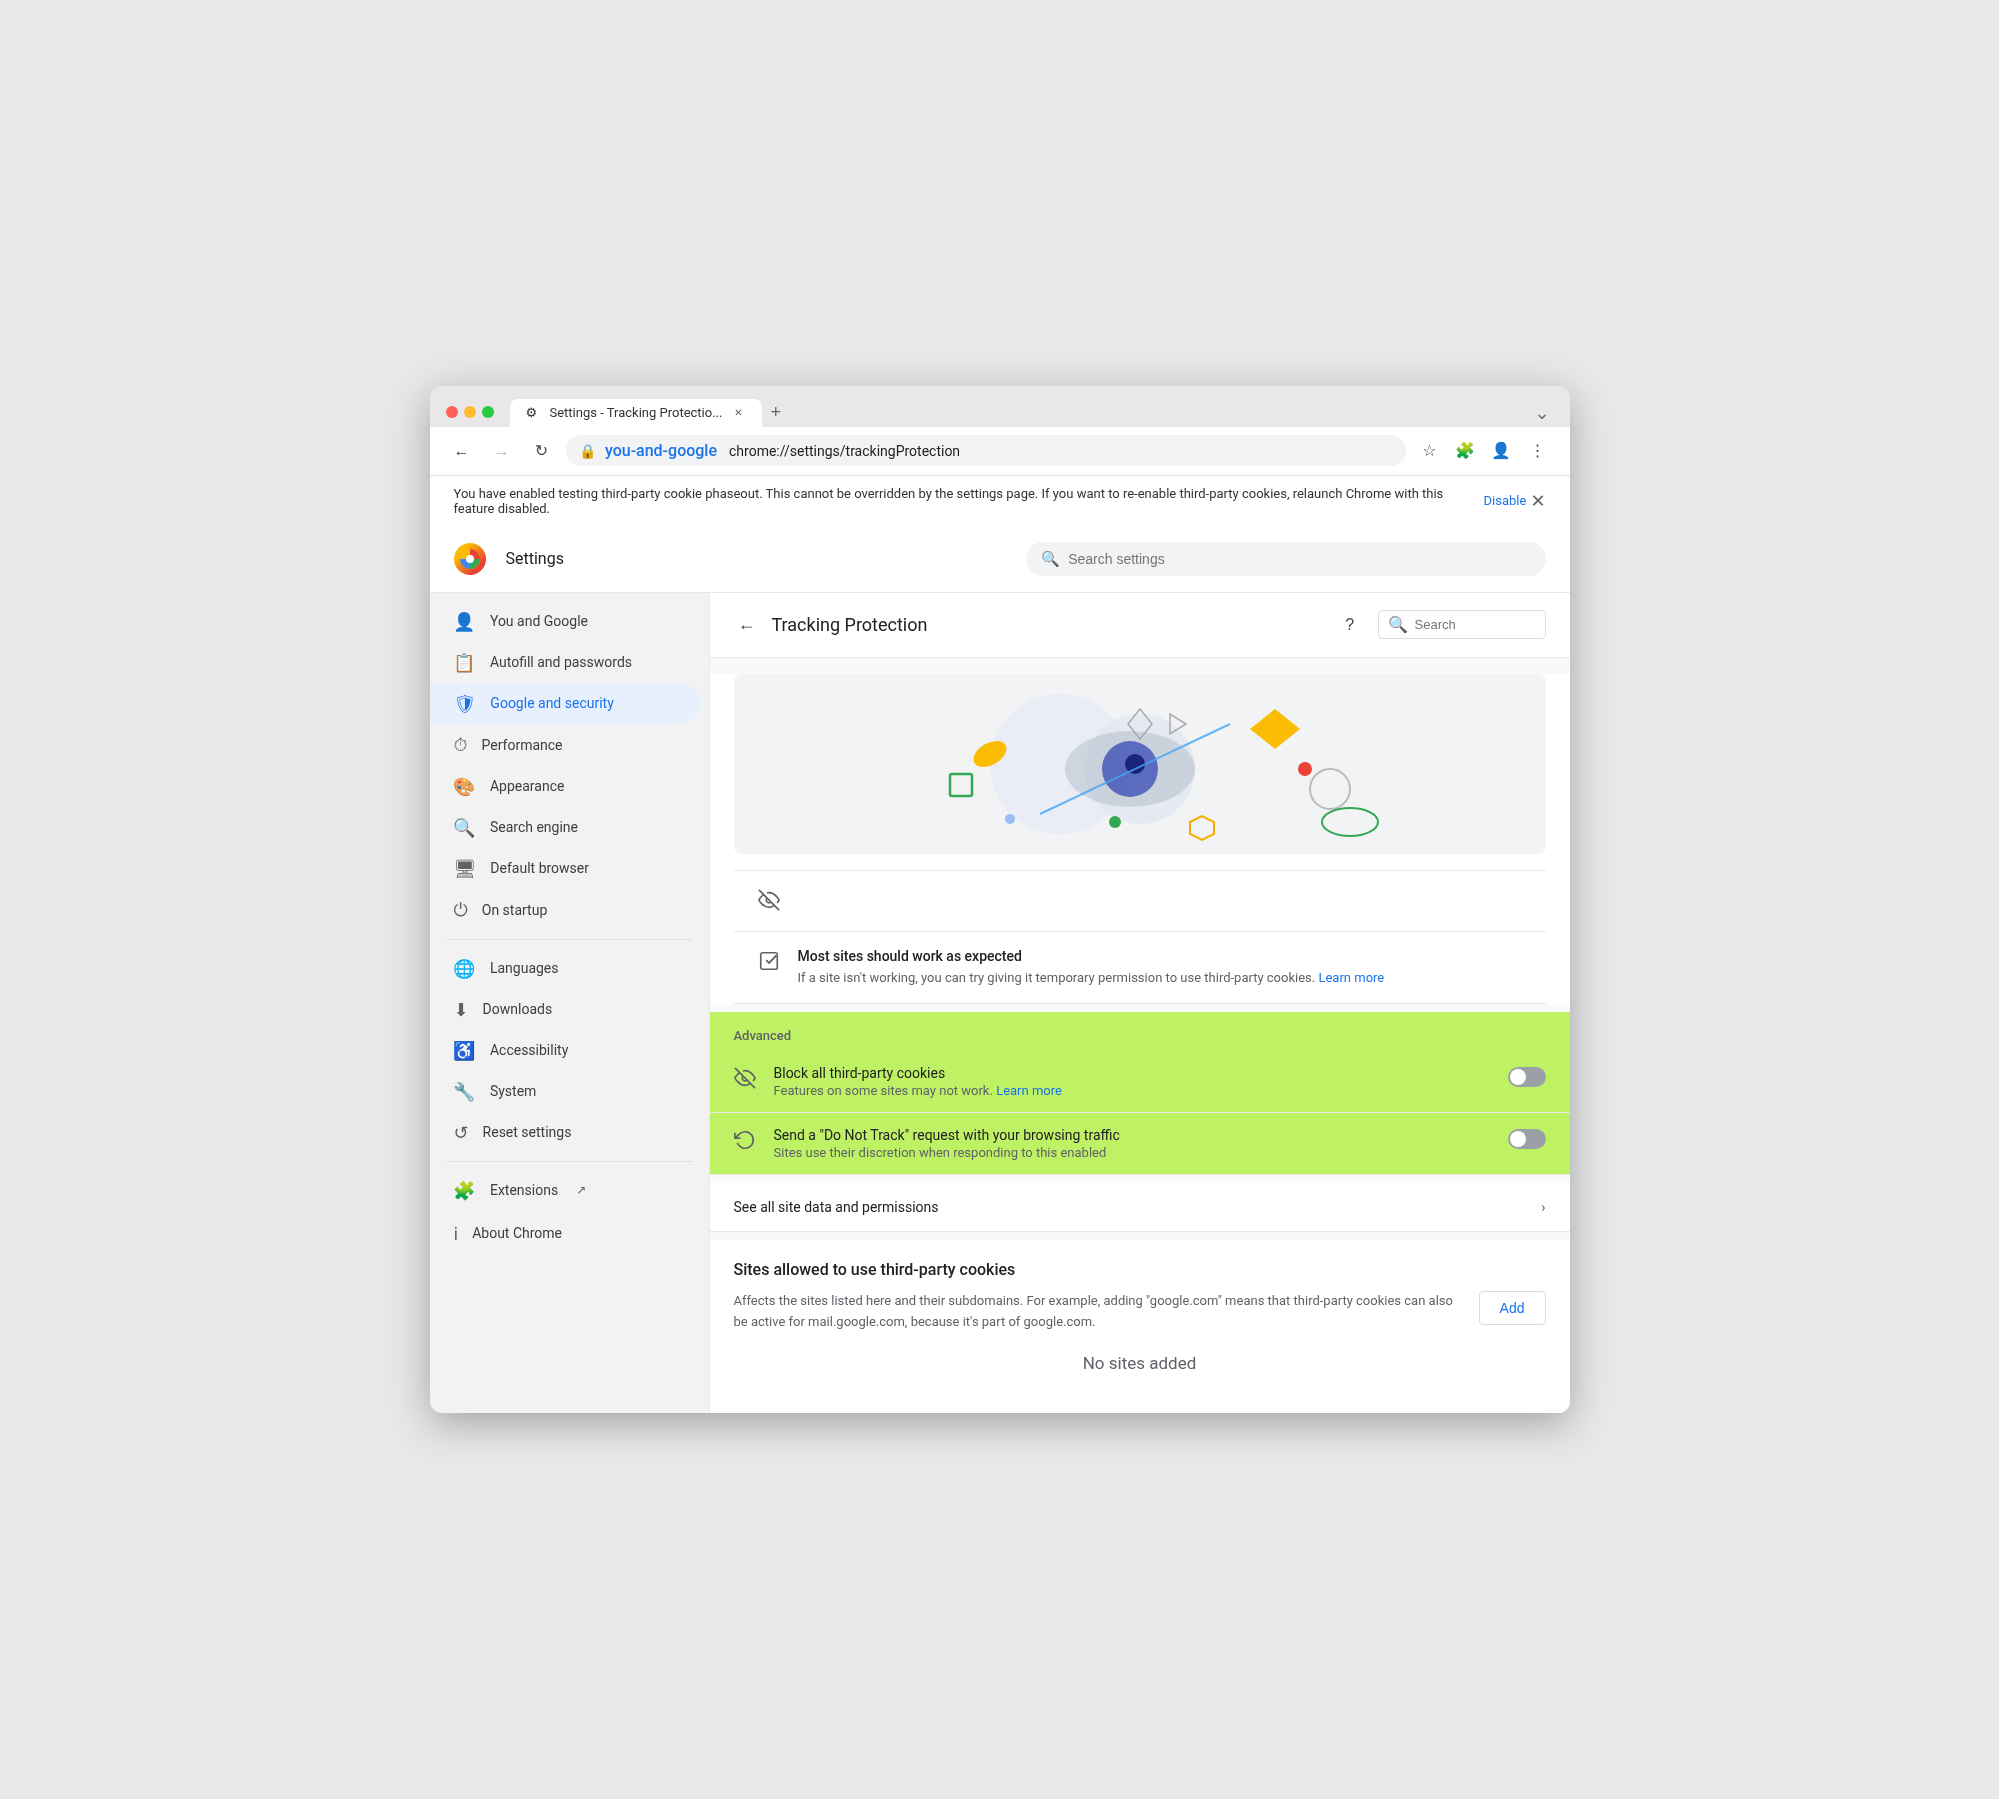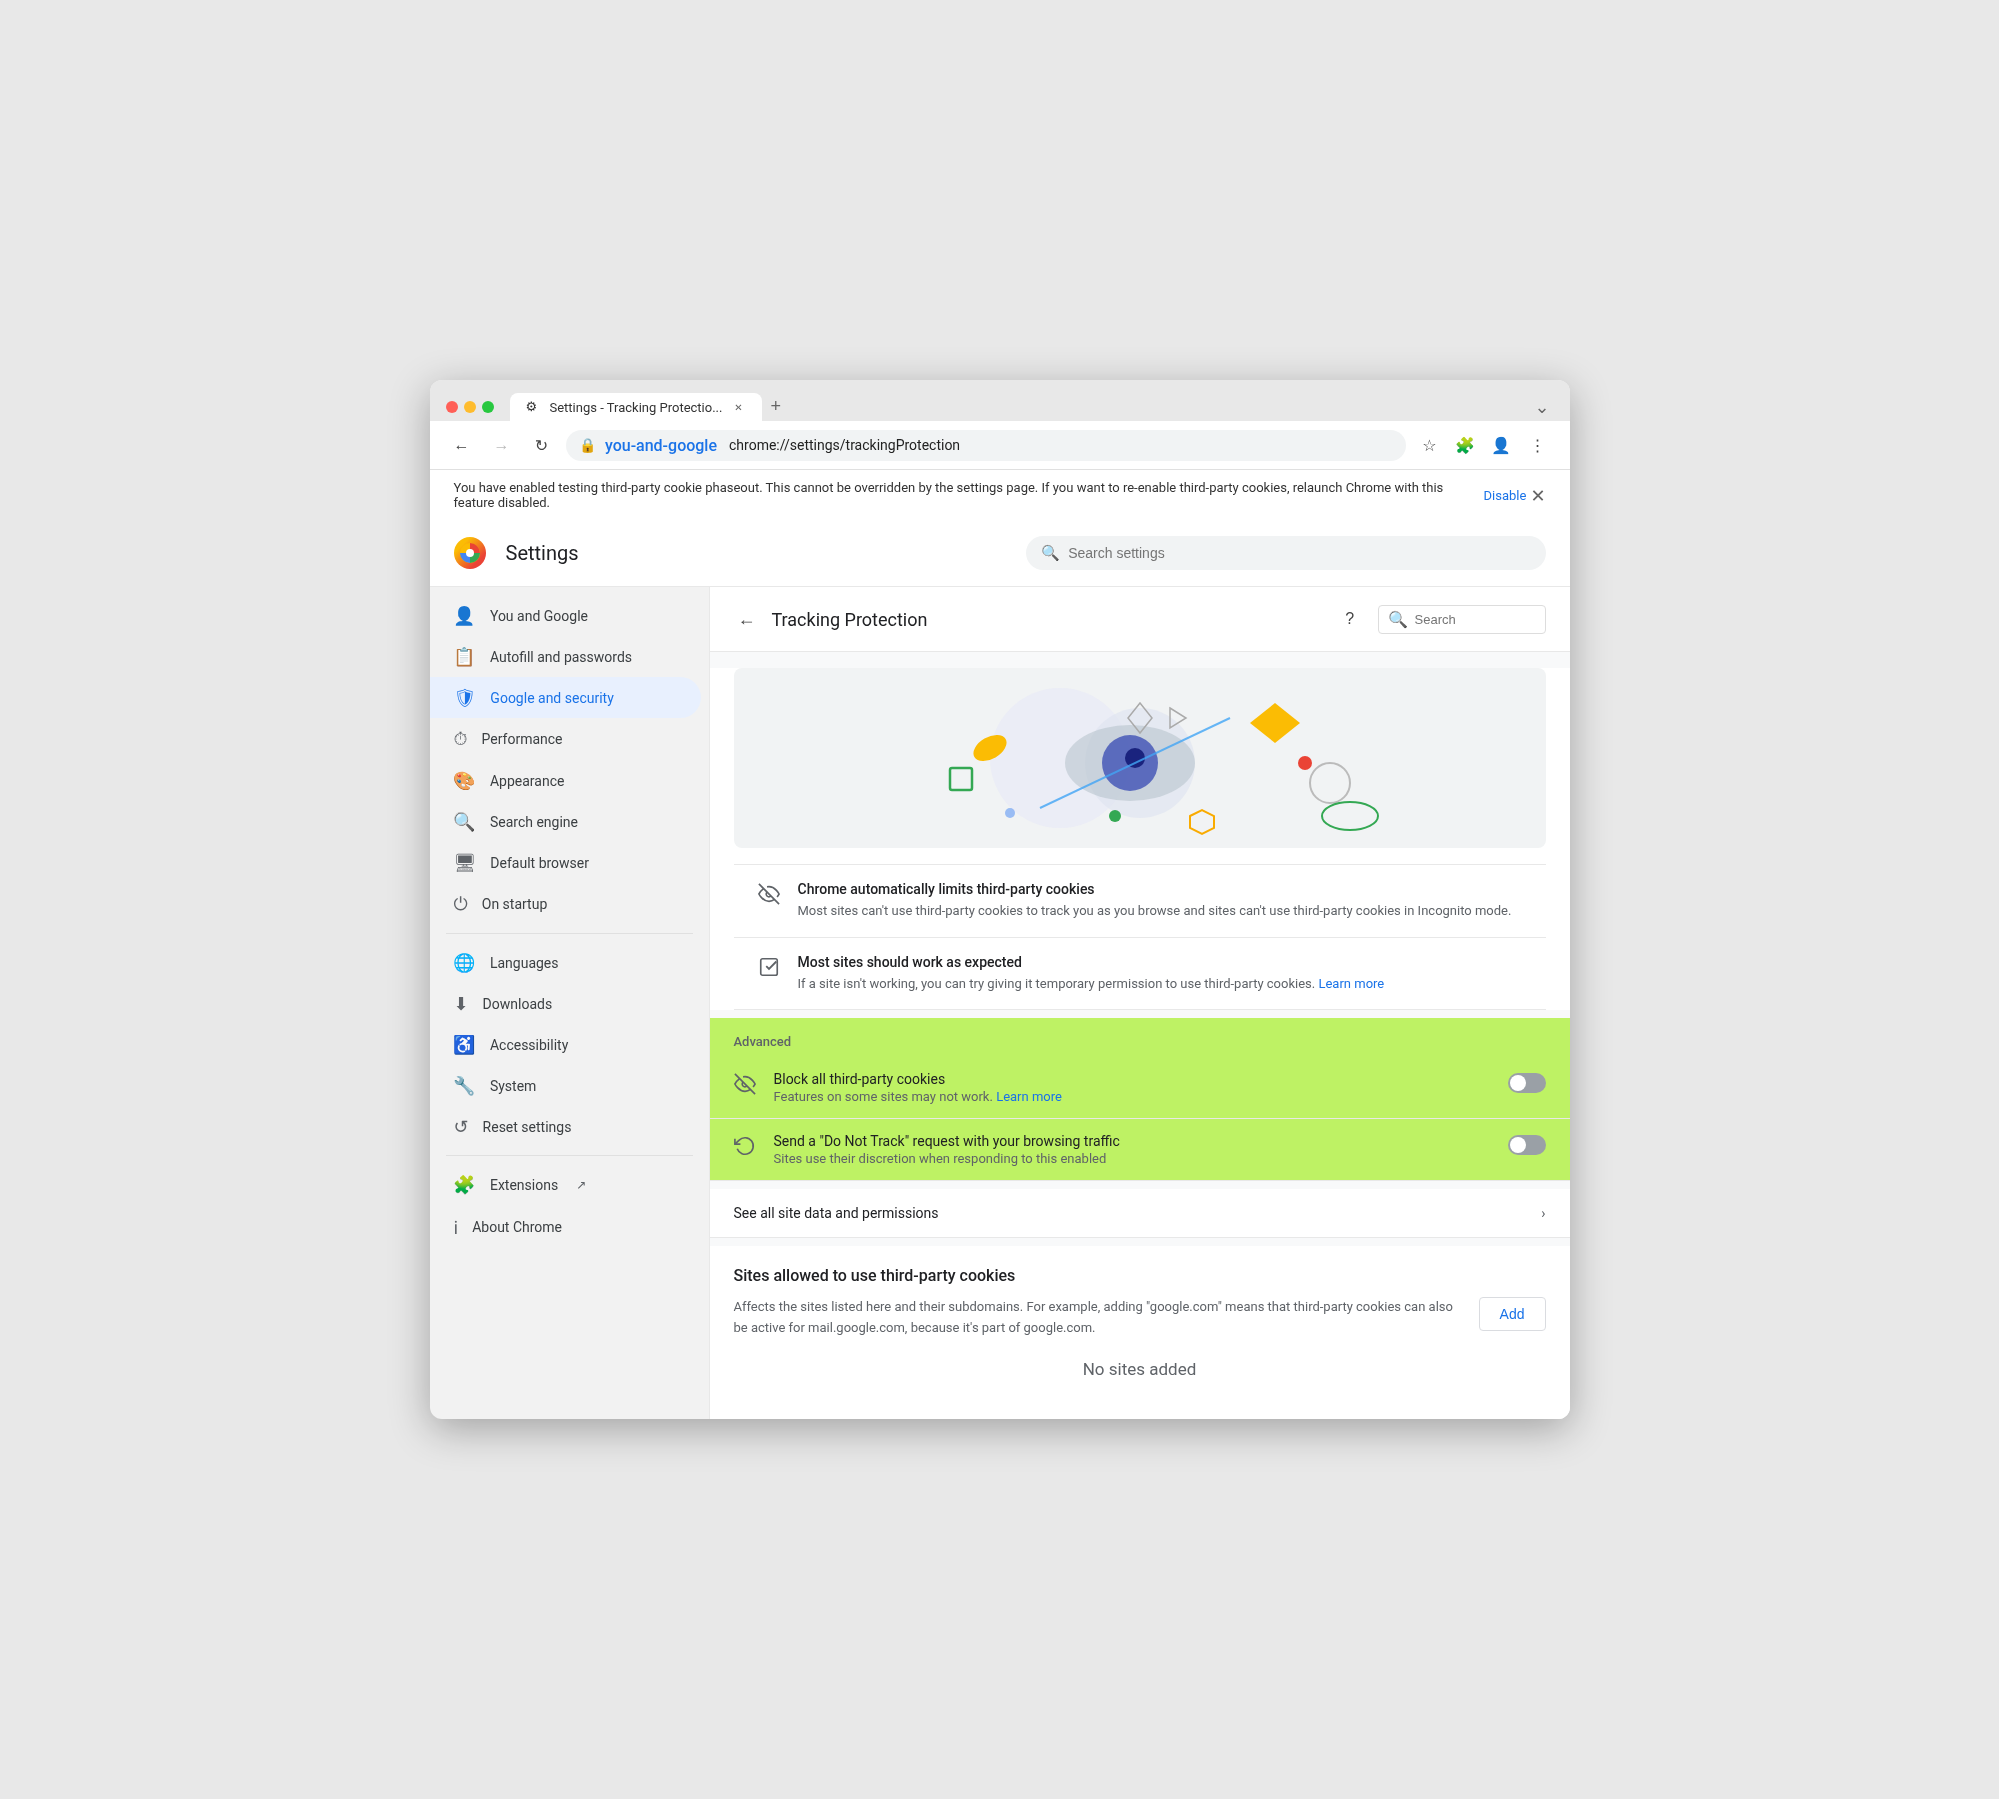--- a/index.html
+++ b/index.html
@@ -141,21 +141,21 @@
       gap: 20px;
     }
     .settings-logo {
       width: 32px; height: 32px;
       background: linear-gradient(135deg, #fbbc04 25%, #ea4335 75%);
       border-radius: 50%;
       display: flex; align-items: center; justify-content: center;
       font-size: 18px;
     }
     .settings-title {
-      font-size: 20px; color: #202124; font-weight: 400;
+      font-size: 16px; color: #202124; font-weight: 400;
     }
     .settings-search {
       flex: 1;
       max-width: 520px;
       background: #f1f3f4;
       border-radius: 24px;
       display: flex;
       align-items: center;
       gap: 8px;
       padding: 8px 16px;
@@ -551,24 +551,20 @@
         </div>
 
 
         <div class="feature-item" style="margin-top:16px; border-top:1px solid #e8e8e8;">
           <span class="feature-icon">
             <svg width="22" height="22" viewBox="0 0 24 24" fill="none" stroke="#5f6368" stroke-width="1.8">
               <path d="M17.94 17.94A10.07 10.07 0 0112 20c-7 0-11-8-11-8a18.45 18.45 0 015.06-5.94M9.9 4.24A9.12 9.12 0 0112 4c7 0 11 8 11 8a18.5 18.5 0 01-2.16 3.19m-6.72-1.07a3 3 0 11-4.24-4.24"></path>
               <line x1="1" y1="1" x2="23" y2="23"></line>
             </svg>
           </span>
-          <div class="feature-content">
-            <div class="feature-title">Chrome automatically limits third-party cookies</div>
-            <div class="feature-desc">Most sites can't use third-party cookies to track you as you browse and sites can't use third-party cookies in Incognito mode.</div>
-          </div>
         </div>
 
         <div class="feature-item">
           <span class="feature-icon">
             <svg width="22" height="22" viewBox="0 0 24 24" fill="none" stroke="#5f6368" stroke-width="1.8">
               <rect x="3" y="3" width="18" height="18" rx="2"></rect>
               <polyline points="9,11 12,14 20,6" stroke="#5f6368" stroke-width="2" fill="none"></polyline>
             </svg>
           </span>
           <div class="feature-content">

